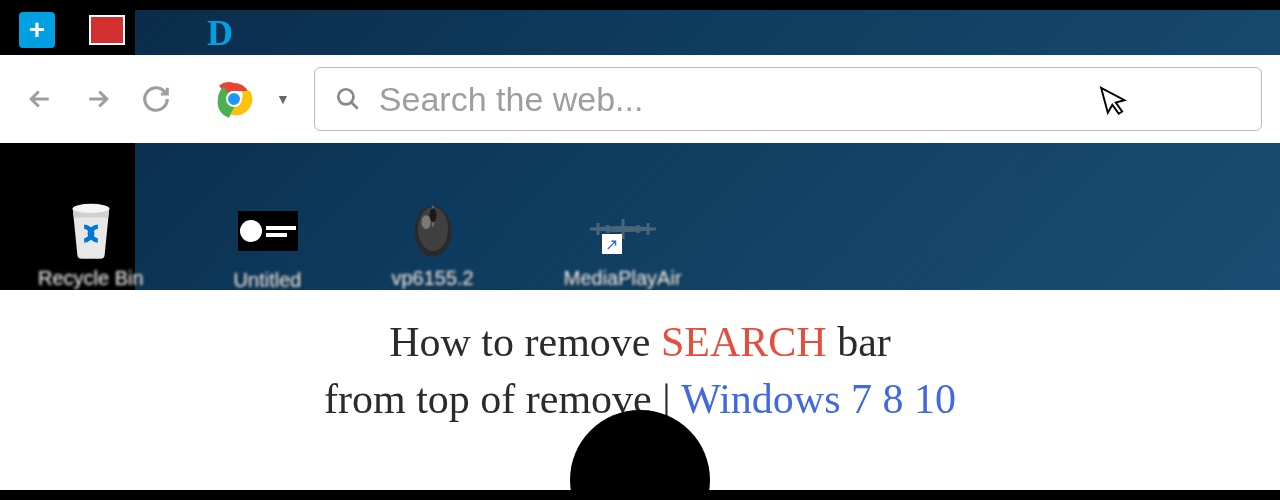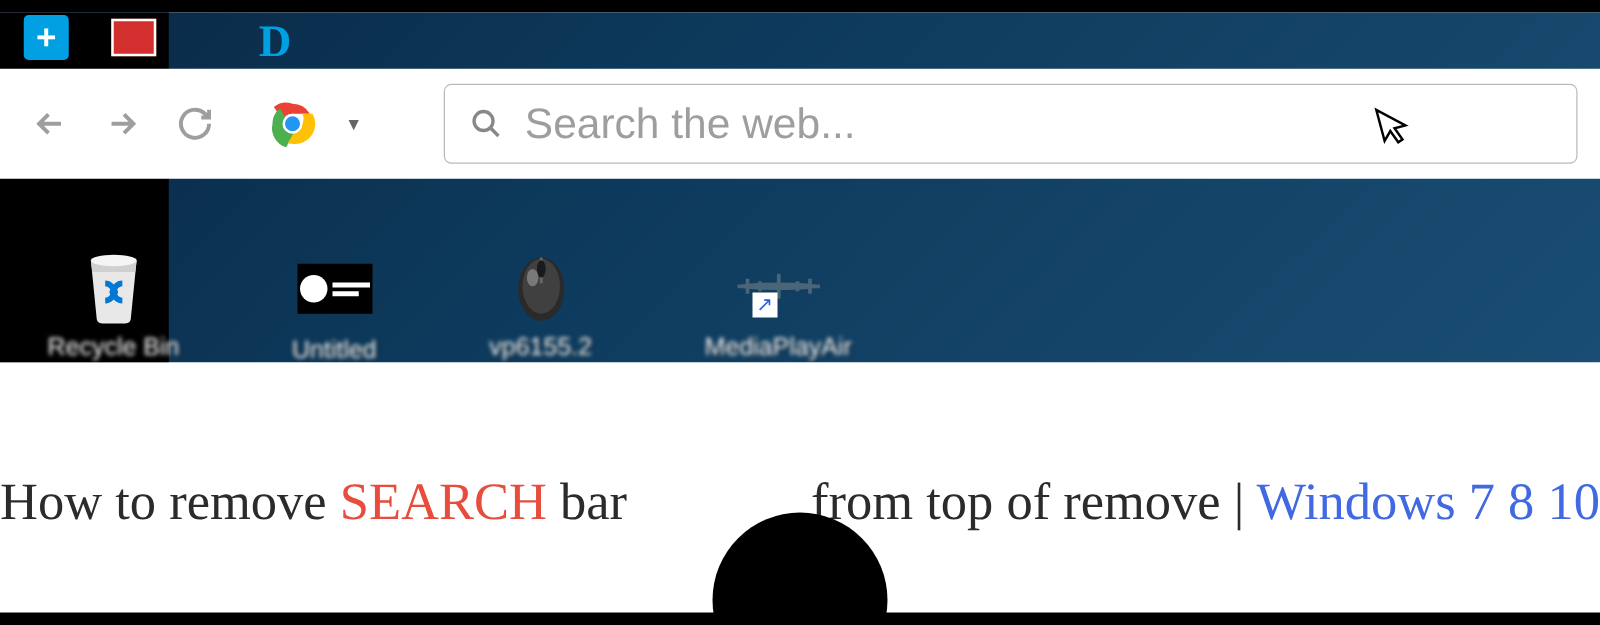--- a/index.html
+++ b/index.html
@@ -131,21 +131,20 @@
     .search-box {
       flex: 1;
       height: 64px;
       border: 1px solid #bbb;
       border-radius: 6px;
       display: flex;
       align-items: center;
       padding: 0 20px;
       gap: 18px;
       position: relative;
-      margin-left: 41px;
     }
     .search-icon {
       width: 26px;
       height: 26px;
     }
     .search-icon svg {
       stroke: #888;
       stroke-width: 2.5;
       fill: none;
     }
@@ -255,35 +254,35 @@
       align-items: center;
       justify-content: center;
       font-size: 16px;
       color: #2962d8;
     }
     .title-area {
       width: 100%;
       height: 200px;
       background: #fff;
       display: flex;
-      flex-direction: row;
-      align-items: center;
-      justify-content: space-between;
+      flex-direction: column;
+      align-items: center;
+      justify-content: flex-start;
       padding-top: 24px;
       position: relative;
     }
     .title-line {
       font-family: Georgia, 'Times New Roman', serif;
       font-size: 42px;
       line-height: 1.35;
       text-align: center;
     }
     .title-black { color: #2b2b2b; }
     .title-red { color: #e74c3c; }
-    .title-blue { color: #4169e1; }
+    .title-blue { color: #4169e1; font-family: Liberation Serif, serif; }
     .black-circle {
       position: absolute;
       bottom: -60px;
       left: 50%;
       transform: translateX(-50%);
       width: 140px;
       height: 140px;
       background: #000;
       border-radius: 50%;
     }

